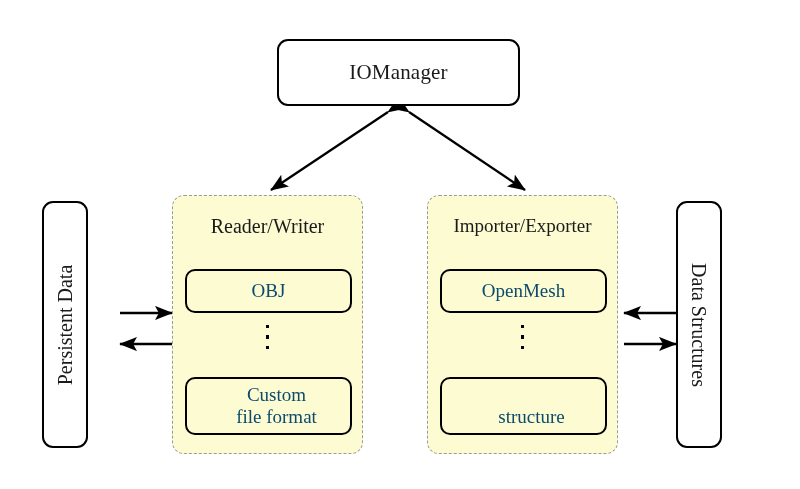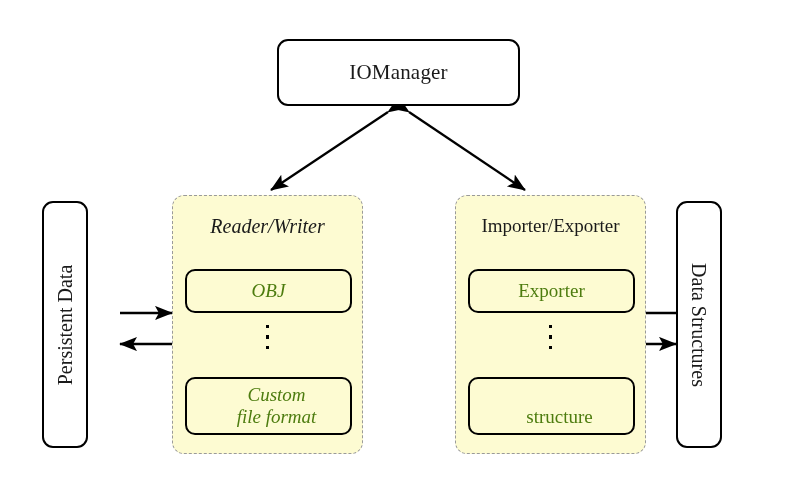--- a/index.html
+++ b/index.html
@@ -67,28 +67,26 @@
     box-sizing: border-box;
     border: 1.6px dashed #9a9a9a;
     border-radius: 12px;
     background: #fdfbd2;
   }
   #group-reader {
     left: 172px;
     top: 195px;
     width: 191px;
     height: 259px;
-    font-style: italic;
   }
   #group-importer {
     left: 427px;
     top: 195px;
     width: 191px;
     height: 259px;
-    margin-left: 28px;
   }
   .group-title {
     position: absolute;
     top: 19px;
     left: 0;
     width: 100%;
     text-align: center;
     font-size: 20px;
     color: #1a1a1a;
     white-space: nowrap;
@@ -103,21 +101,21 @@
     width: 167px;
     border: 2.8px solid #000000;
     border-radius: 10px;
     background: #fdfbd2;
     display: flex;
     align-items: center;
     justify-content: center;
     text-align: center;
     font-size: 19px;
     line-height: 1.15;
-    color: #4d7c0f;
+    color: #0c4a6e;
   }
   .item.first { top: 73px; height: 44px; }
   .item.last  { top: 181px; height: 58px; padding-left: 16px; }
 
   
   .vdots {
     position: absolute;
     left: 0;
     top: 129px;
     width: 100%;
@@ -198,21 +196,21 @@
         <span>Custom</span><br>
         <span>file format</span>
       </span>
     </div>
   </div>
 
   <div class="group" id="group-importer">
     <div class="group-title">Importer/Exporter</div>
 
     <div class="item first">
-      <span>Exporter</span>
+      <span>OpenMesh</span>
     </div>
 
     <div class="vdots">
       <span></span>
       <span></span>
       <span></span>
     </div>
 
     <div class="item last">
       <span>

